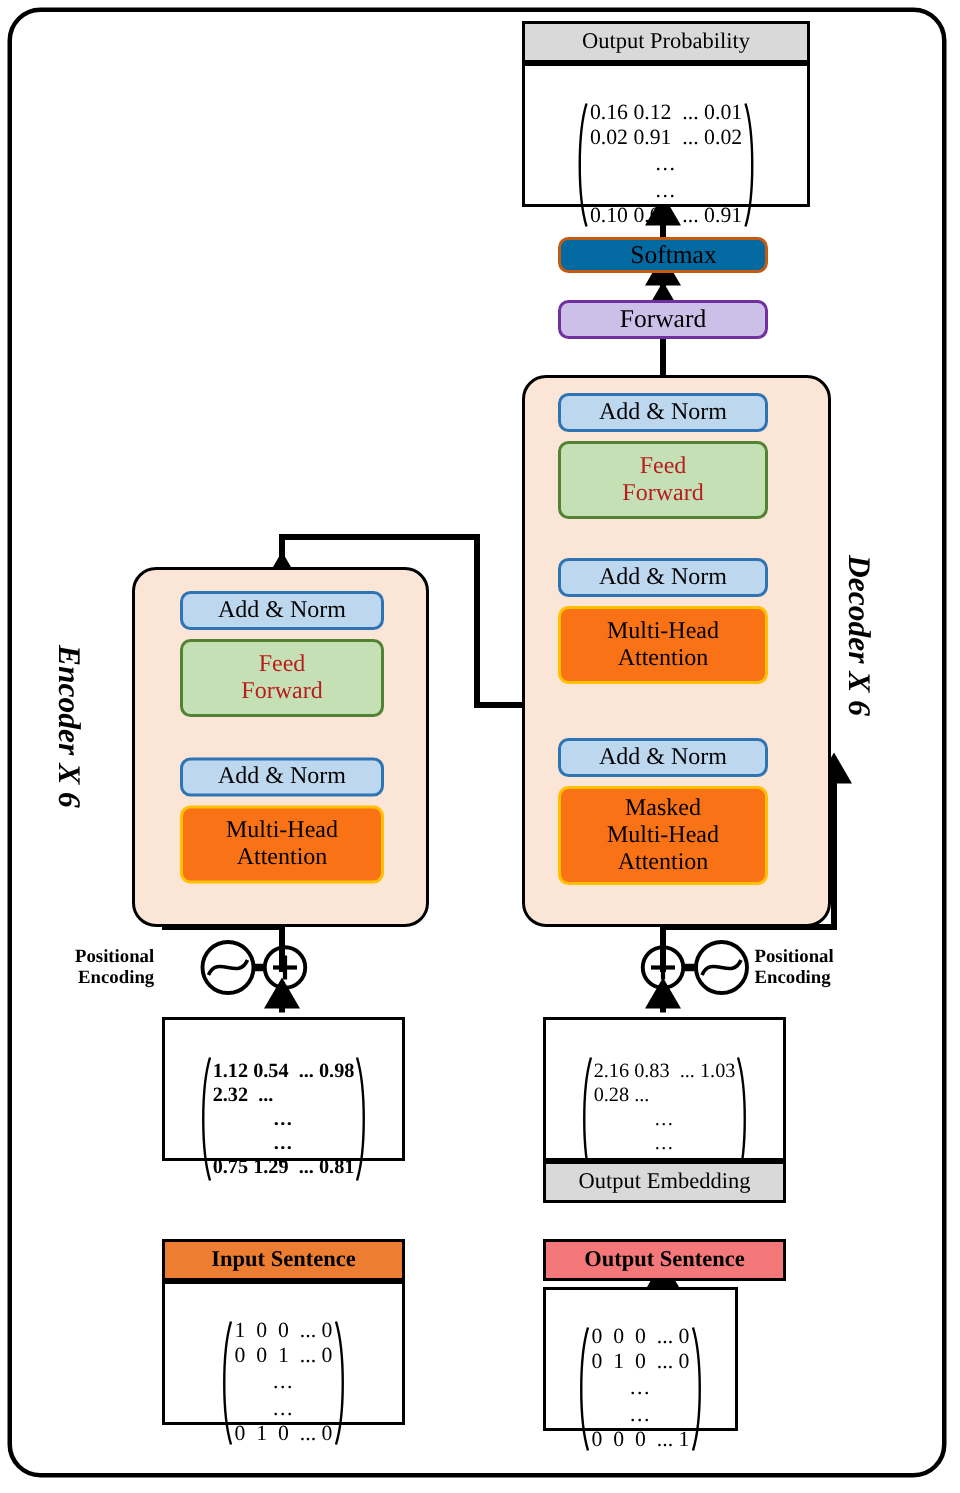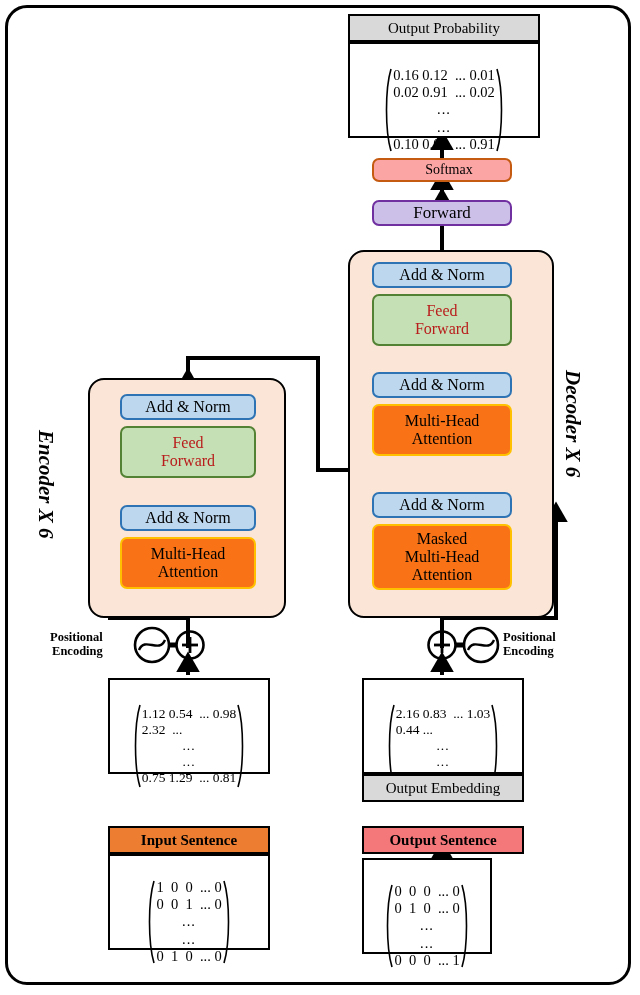--- a/index.html
+++ b/index.html
@@ -14,21 +14,21 @@
   
   .box{position:absolute;box-sizing:border-box;display:flex;
        align-items:center;justify-content:center;text-align:center;
        line-height:1.12;}
 
   .rbox{border-radius:7px;border-width:2px;border-style:solid;}
 
   .addnorm{background:#bdd7ee;border-color:#2e74b5;font-size:16px;color:#000;}
   .ffwd{background:#c5e0b4;border-color:#548235;font-size:16px;color:#b91c1c;}
   .attn{background:#f97316;border-color:#ffc000;font-size:16px;color:#000;}
-  .softmax{background:#fca5a5;border-color:#c55a11;font-size:14px;padding-left:14px;}
+  .softmax{background:#0369a1;border-color:#c55a11;font-size:17px;padding-left:14px;}
   .linear{background:#ccc0e8;border-color:#7030a0;font-size:17px;}
 
   .sqbox{border:2px solid #000;background:#d9d9d9;font-size:15px;}
   .whitebox{border:2px solid #000;background:#fff;}
   .orangebox{border:2px solid #000;background:#ed7d31;font-size:15px;font-weight:bold;}
   .redbox{border:2px solid #000;background:#f4777a;font-size:15px;font-weight:bold;}
 
   .stack{position:absolute;box-sizing:border-box;background:#fbe5d6;
          border:2px solid #000;border-radius:16px;}
 
@@ -236,21 +236,21 @@
     <div>Encoding</div>
   </div>
 
   <div class="matrix whitebox" style="left:108px;top:678px;width:162px;height:96px;">
     <div class="mwrap">
       <div class="paren">
         <svg width="10" height="86" viewBox="0 0 10 86">
             <path d="M9,2 C3,22 3,64 9,84" stroke="#000" stroke-width="1.6" fill="none"></path>
           </svg>
       </div>
-      <div class="mrows" style="font-size:13.5px;">
+      <div class="mrows" style="font-size:13.5px;font-weight:bold;">
         <div class="mrow">1.12 0.54  ... 0.98</div>
         <div class="mrow" style="text-align:left;">2.32  ...</div>
         <div class="mrow dots">...</div>
         <div class="mrow dots">...</div>
         <div class="mrow">0.75 1.29  ... 0.81</div>
       </div>
       <div class="paren">
         <svg width="10" height="86" viewBox="0 0 10 86">
             <path d="M1,2 C7,22 7,64 1,84" stroke="#000" stroke-width="1.6" fill="none"></path>
           </svg>
@@ -285,21 +285,21 @@
 
   <div class="matrix whitebox" style="left:362px;top:678px;width:162px;height:96px;">
     <div class="mwrap">
       <div class="paren">
         <svg width="10" height="86" viewBox="0 0 10 86">
             <path d="M9,2 C3,22 3,64 9,84" stroke="#000" stroke-width="1.6" fill="none"></path>
           </svg>
       </div>
       <div class="mrows" style="font-size:13.5px;">
         <div class="mrow">2.16 0.83  ... 1.03</div>
-        <div class="mrow" style="text-align:left;">0.44 ...</div>
+        <div class="mrow" style="text-align:left;">0.28 ...</div>
         <div class="mrow dots">...</div>
         <div class="mrow dots">...</div>
         <div class="mrow">6.59 2.72  ... 0.72</div>
       </div>
       <div class="paren">
         <svg width="10" height="86" viewBox="0 0 10 86">
             <path d="M1,2 C7,22 7,64 1,84" stroke="#000" stroke-width="1.6" fill="none"></path>
           </svg>
       </div>
     </div>

